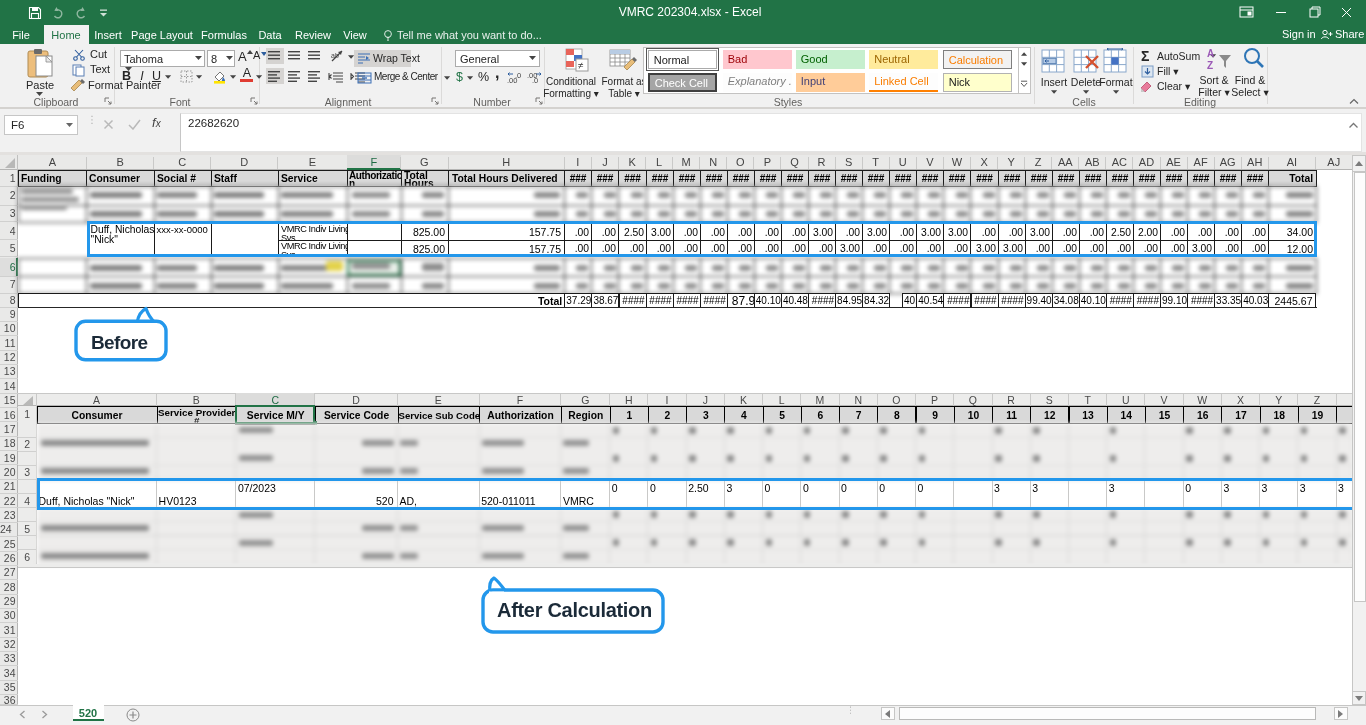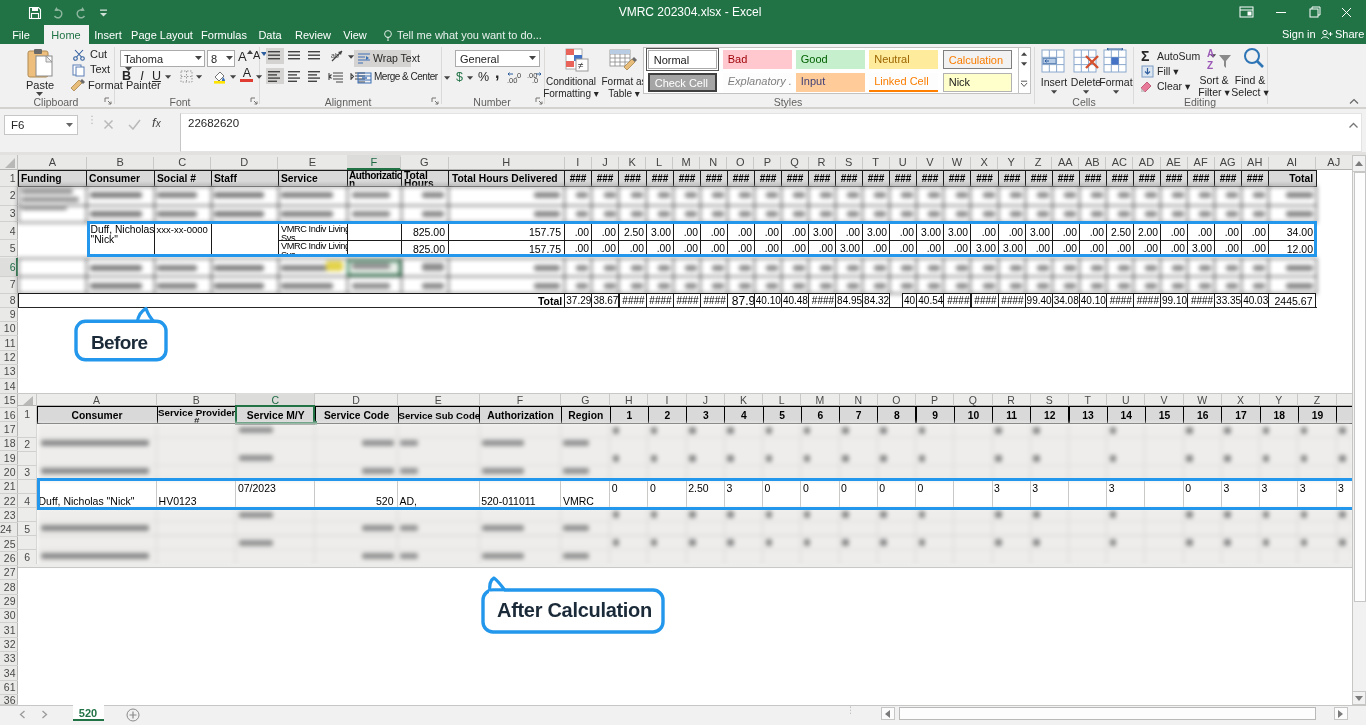--- a/index.html
+++ b/index.html
@@ -524,21 +524,21 @@
 <div style="position:absolute;left:0.0px;top:608.4px;width:15.5px;height:14.4px;font-size:10.5px;color:#494949;text-align:right;line-height:14px;">30</div>
 <div style="position:absolute;left:0.0px;top:622.2px;width:18.4px;height:1.0px;background:#d0d0cf;"></div>
 <div style="position:absolute;left:0.0px;top:622.7px;width:15.5px;height:14.4px;font-size:10.5px;color:#494949;text-align:right;line-height:14px;">31</div>
 <div style="position:absolute;left:0.0px;top:636.6px;width:18.4px;height:1.0px;background:#d0d0cf;"></div>
 <div style="position:absolute;left:0.0px;top:637.1px;width:15.5px;height:14.4px;font-size:10.5px;color:#494949;text-align:right;line-height:14px;">32</div>
 <div style="position:absolute;left:0.0px;top:650.9px;width:18.4px;height:1.0px;background:#d0d0cf;"></div>
 <div style="position:absolute;left:0.0px;top:651.4px;width:15.5px;height:14.4px;font-size:10.5px;color:#494949;text-align:right;line-height:14px;">33</div>
 <div style="position:absolute;left:0.0px;top:665.3px;width:18.4px;height:1.0px;background:#d0d0cf;"></div>
 <div style="position:absolute;left:0.0px;top:665.8px;width:15.5px;height:14.4px;font-size:10.5px;color:#494949;text-align:right;line-height:14px;">34</div>
 <div style="position:absolute;left:0.0px;top:679.6px;width:18.4px;height:1.0px;background:#d0d0cf;"></div>
-<div style="position:absolute;left:0.0px;top:680.1px;width:15.5px;height:14.4px;font-size:10.5px;color:#494949;text-align:right;line-height:14px;">61</div>
+<div style="position:absolute;left:0.0px;top:680.1px;width:15.5px;height:14.4px;font-size:10.5px;color:#494949;text-align:right;line-height:14px;">35</div>
 <div style="position:absolute;left:0.0px;top:694.0px;width:18.4px;height:1.0px;background:#d0d0cf;"></div>
 <div style="position:absolute;left:0.0px;top:694.5px;width:15.5px;height:10.1px;font-size:10.5px;color:#494949;text-align:right;line-height:10px;">36</div>
 <div style="position:absolute;left:0.0px;top:704.1px;width:18.4px;height:1.0px;background:#d0d0cf;"></div>
 <div style="position:absolute;left:18.0px;top:170.0px;width:69.0px;height:17.0px;background:#d9d9d9;font-size:10.3px;font-weight:bold;color:#000;text-align:left;padding:0 2px;line-height:16px;border-top:1px solid #1a1a1a;border-right:1px solid #1a1a1a;border-bottom:1px solid #1a1a1a;border-left:1px solid #1a1a1a;white-space:nowrap;overflow:hidden;">Funding</div>
 <div style="position:absolute;left:86.0px;top:170.0px;width:69.0px;height:17.0px;background:#d9d9d9;font-size:10.3px;font-weight:bold;color:#000;text-align:left;padding:0 2px;line-height:16px;border-top:1px solid #1a1a1a;border-right:1px solid #1a1a1a;border-bottom:1px solid #1a1a1a;border-left:1px solid #1a1a1a;white-space:nowrap;overflow:hidden;">Consumer</div>
 <div style="position:absolute;left:154.0px;top:170.0px;width:58.0px;height:17.0px;background:#d9d9d9;font-size:10.3px;font-weight:bold;color:#000;text-align:left;padding:0 2px;line-height:16px;border-top:1px solid #1a1a1a;border-right:1px solid #1a1a1a;border-bottom:1px solid #1a1a1a;border-left:1px solid #1a1a1a;white-space:nowrap;overflow:hidden;">Social #</div>
 <div style="position:absolute;left:211.0px;top:170.0px;width:68.0px;height:17.0px;background:#d9d9d9;font-size:10.3px;font-weight:bold;color:#000;text-align:left;padding:0 2px;line-height:16px;border-top:1px solid #1a1a1a;border-right:1px solid #1a1a1a;border-bottom:1px solid #1a1a1a;border-left:1px solid #1a1a1a;white-space:nowrap;overflow:hidden;">Staff</div>
 <div style="position:absolute;left:278.0px;top:170.0px;width:70.0px;height:17.0px;background:#d9d9d9;font-size:10.3px;font-weight:bold;color:#000;text-align:left;padding:0 2px;line-height:16px;border-top:1px solid #1a1a1a;border-right:1px solid #1a1a1a;border-bottom:1px solid #1a1a1a;border-left:1px solid #1a1a1a;white-space:nowrap;overflow:hidden;">Service</div>
 <div style="position:absolute;left:347.0px;top:170.0px;width:55.0px;height:17.0px;background:#d9d9d9;font-size:10px;font-weight:bold;color:#000;text-align:left;padding:0 1px;line-height:8px;border-top:1px solid #1a1a1a;border-right:1px solid #1a1a1a;border-bottom:1px solid #1a1a1a;border-left:1px solid #1a1a1a;white-space:nowrap;overflow:hidden;padding-top:1px;letter-spacing:-0.4px;">Authorizatio<br>n</div>
 <div style="position:absolute;left:401.0px;top:170.0px;width:48.0px;height:17.0px;background:#d9d9d9;font-size:10.3px;font-weight:bold;color:#000;text-align:left;padding:0 2px;line-height:8px;border-top:1px solid #1a1a1a;border-right:1px solid #1a1a1a;border-bottom:1px solid #1a1a1a;border-left:1px solid #1a1a1a;white-space:nowrap;overflow:hidden;padding-top:1px;">Total<br>Hours</div>

